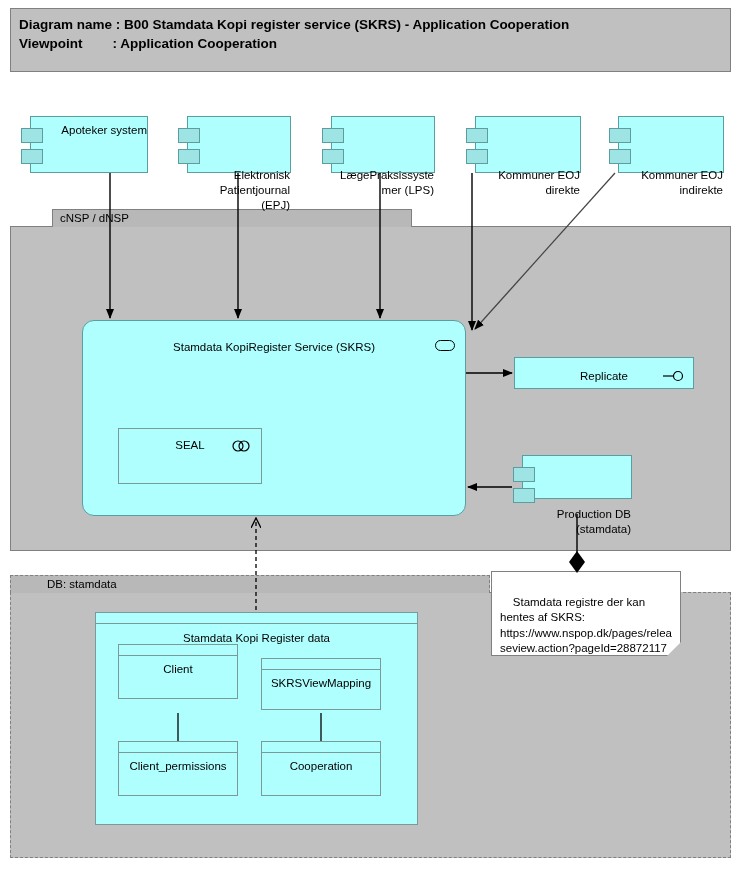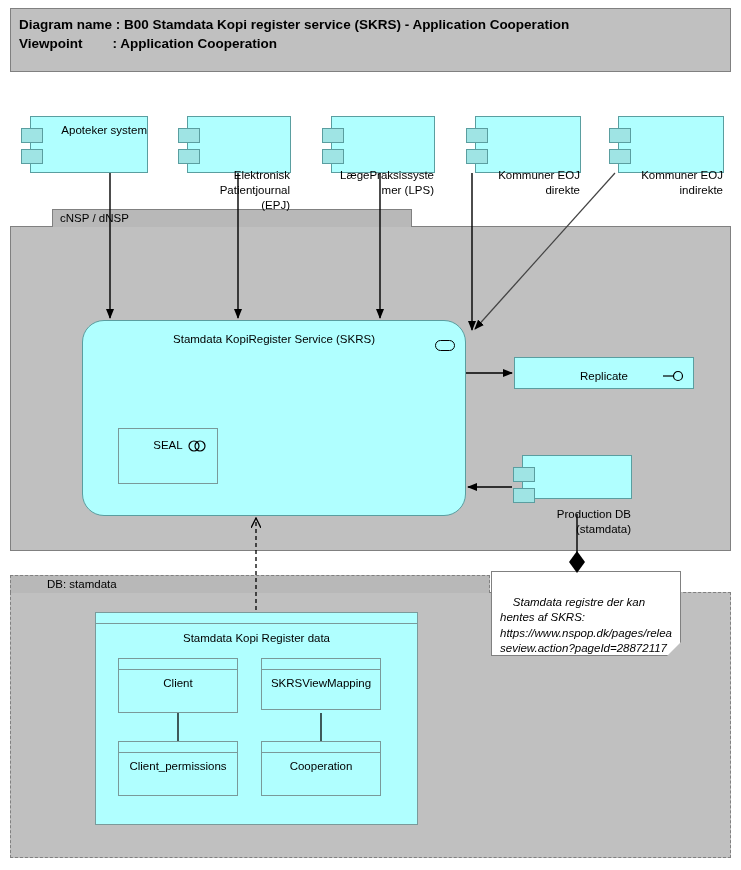--- a/index.html
+++ b/index.html
@@ -88,24 +88,24 @@
   }
   .comp-tab.t1 { top: 11px; }
   .comp-tab.t2 { top: 32px; }
 
   
   .app-service {
     position: absolute;
     box-sizing: border-box;
     background: #b0ffff;
     border: 1px solid #5a9ea0;
-    border-radius: 22px;
+    border-radius: 12px;
     font-size: 11.5px;
     text-align: center;
-    padding-top: 12px;
+    padding-top: 20px;
     color: #000;
   }
   .svc-icon {
     position: absolute;
     right: 10px; top: 19px;
     width: 20px; height: 11px;
     border: 1.5px solid #000;
     border-radius: 6px;
     box-sizing: border-box;
   }
@@ -172,21 +172,20 @@
     position: absolute;
     box-sizing: border-box;
     background: #ffffff;
     border: 1px solid #808080;
     font-size: 11.5px;
     line-height: 15.5px;
     padding: 7px 8px;
     color: #000;
     white-space: pre-wrap;
     word-break: break-word;
-    font-style: italic;
   }
   .note-fold {
     position: absolute;
     right: -1px; bottom: -1px;
     width: 0; height: 0;
     border-left: 14px solid transparent;
     border-bottom: 14px solid #c0c0c0;
   }
   svg.overlay {
     position: absolute;
@@ -248,21 +247,21 @@
     <div class="comp-tab t2"></div>
     <span>Kommuner EOJ
 indirekte</span>
   </div>
 
   <div class="app-service" style="left:82px; top:320px; width:384px; height:196px;">
     <span>Stamdata KopiRegister Service (SKRS)</span>
     <div class="svc-icon"></div>
   </div>
 
-  <div class="collab" style="left:118px; top:428px; width:100px; height:56px;">
+  <div class="collab" style="left:118px; top:428px; width:144px; height:56px;">
     <span>SEAL</span>
     <svg class="collab-icon" viewBox="0 0 20 12">
       <circle cx="7" cy="6" r="5" fill="none" stroke="#000" stroke-width="1.2"></circle>
       <circle cx="13" cy="6" r="5" fill="none" stroke="#000" stroke-width="1.2"></circle>
     </svg>
   </div>
 
   <div class="interface-el" style="left:514px; top:357px; width:180px; height:32px;">
     <span>Replicate</span>
     <svg class="iface-icon" viewBox="0 0 22 12">
@@ -276,21 +275,21 @@
     <div class="comp-tab t2"></div>
     <span>Production DB
 (stamdata)</span>
   </div>
 
   <div class="dataobj" style="left:95px; top:612px; width:323px; height:213px;">
     <div class="dataobj-bar"></div>
     <span class="dataobj-label" style="margin-top:19px;">Stamdata Kopi Register data</span>
   </div>
 
-  <div class="dataobj" style="left:118px; top:658px; width:120px; height:55px;">
+  <div class="dataobj" style="left:118px; top:644px; width:120px; height:55px;">
     <div class="dataobj-bar"></div>
     <span class="dataobj-label" style="margin-top:18px;">Client</span>
   </div>
 
   <div class="dataobj" style="left:261px; top:658px; width:120px; height:52px;">
     <div class="dataobj-bar"></div>
     <span class="dataobj-label" style="margin-top:18px;">SKRSViewMapping</span>
   </div>
 
   <div class="dataobj" style="left:118px; top:741px; width:120px; height:55px;">

